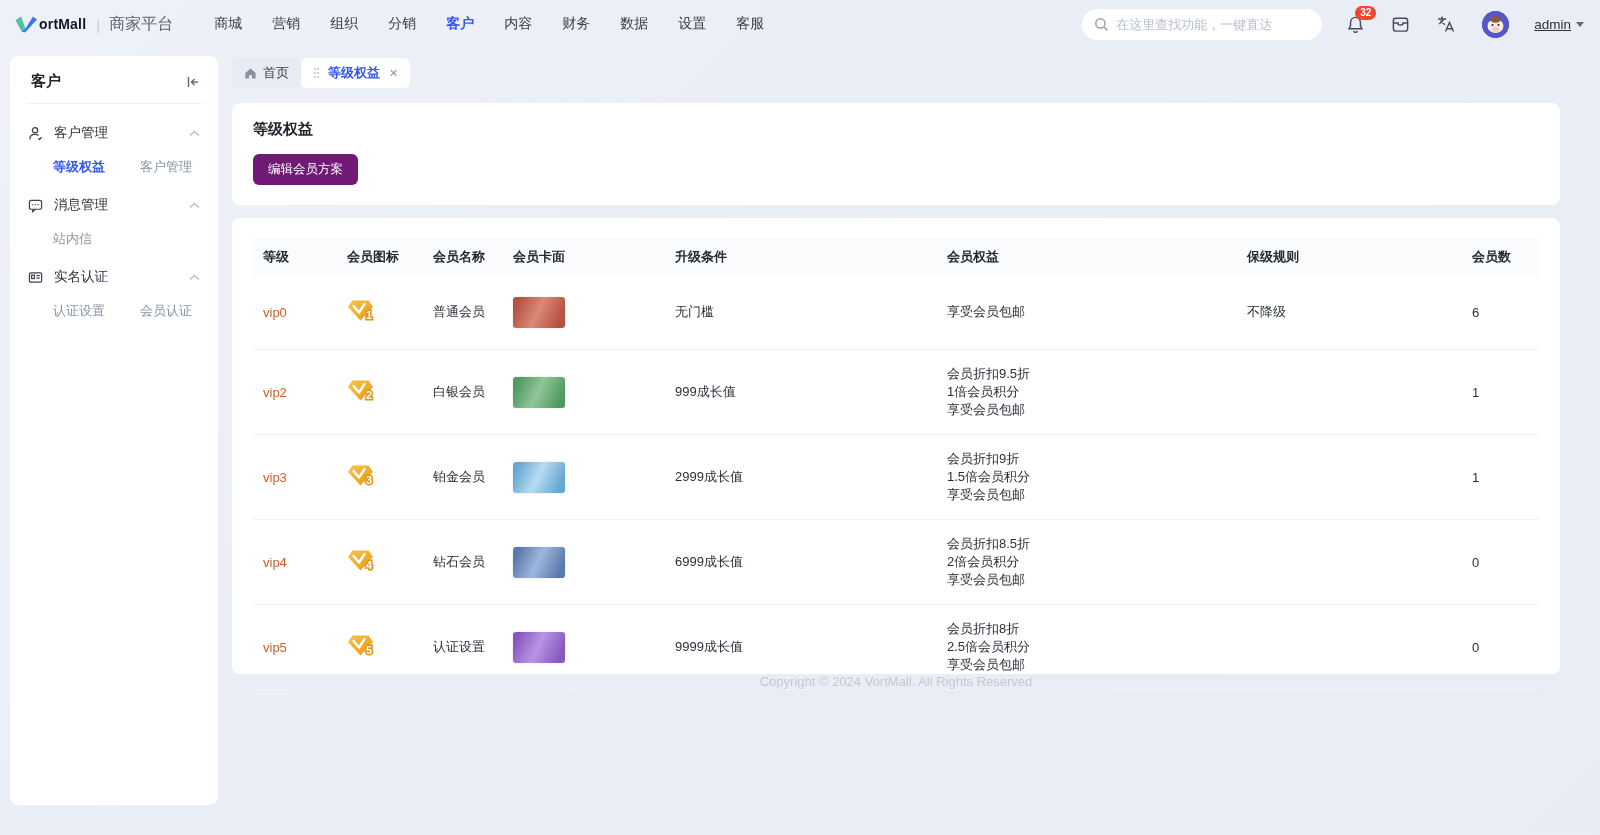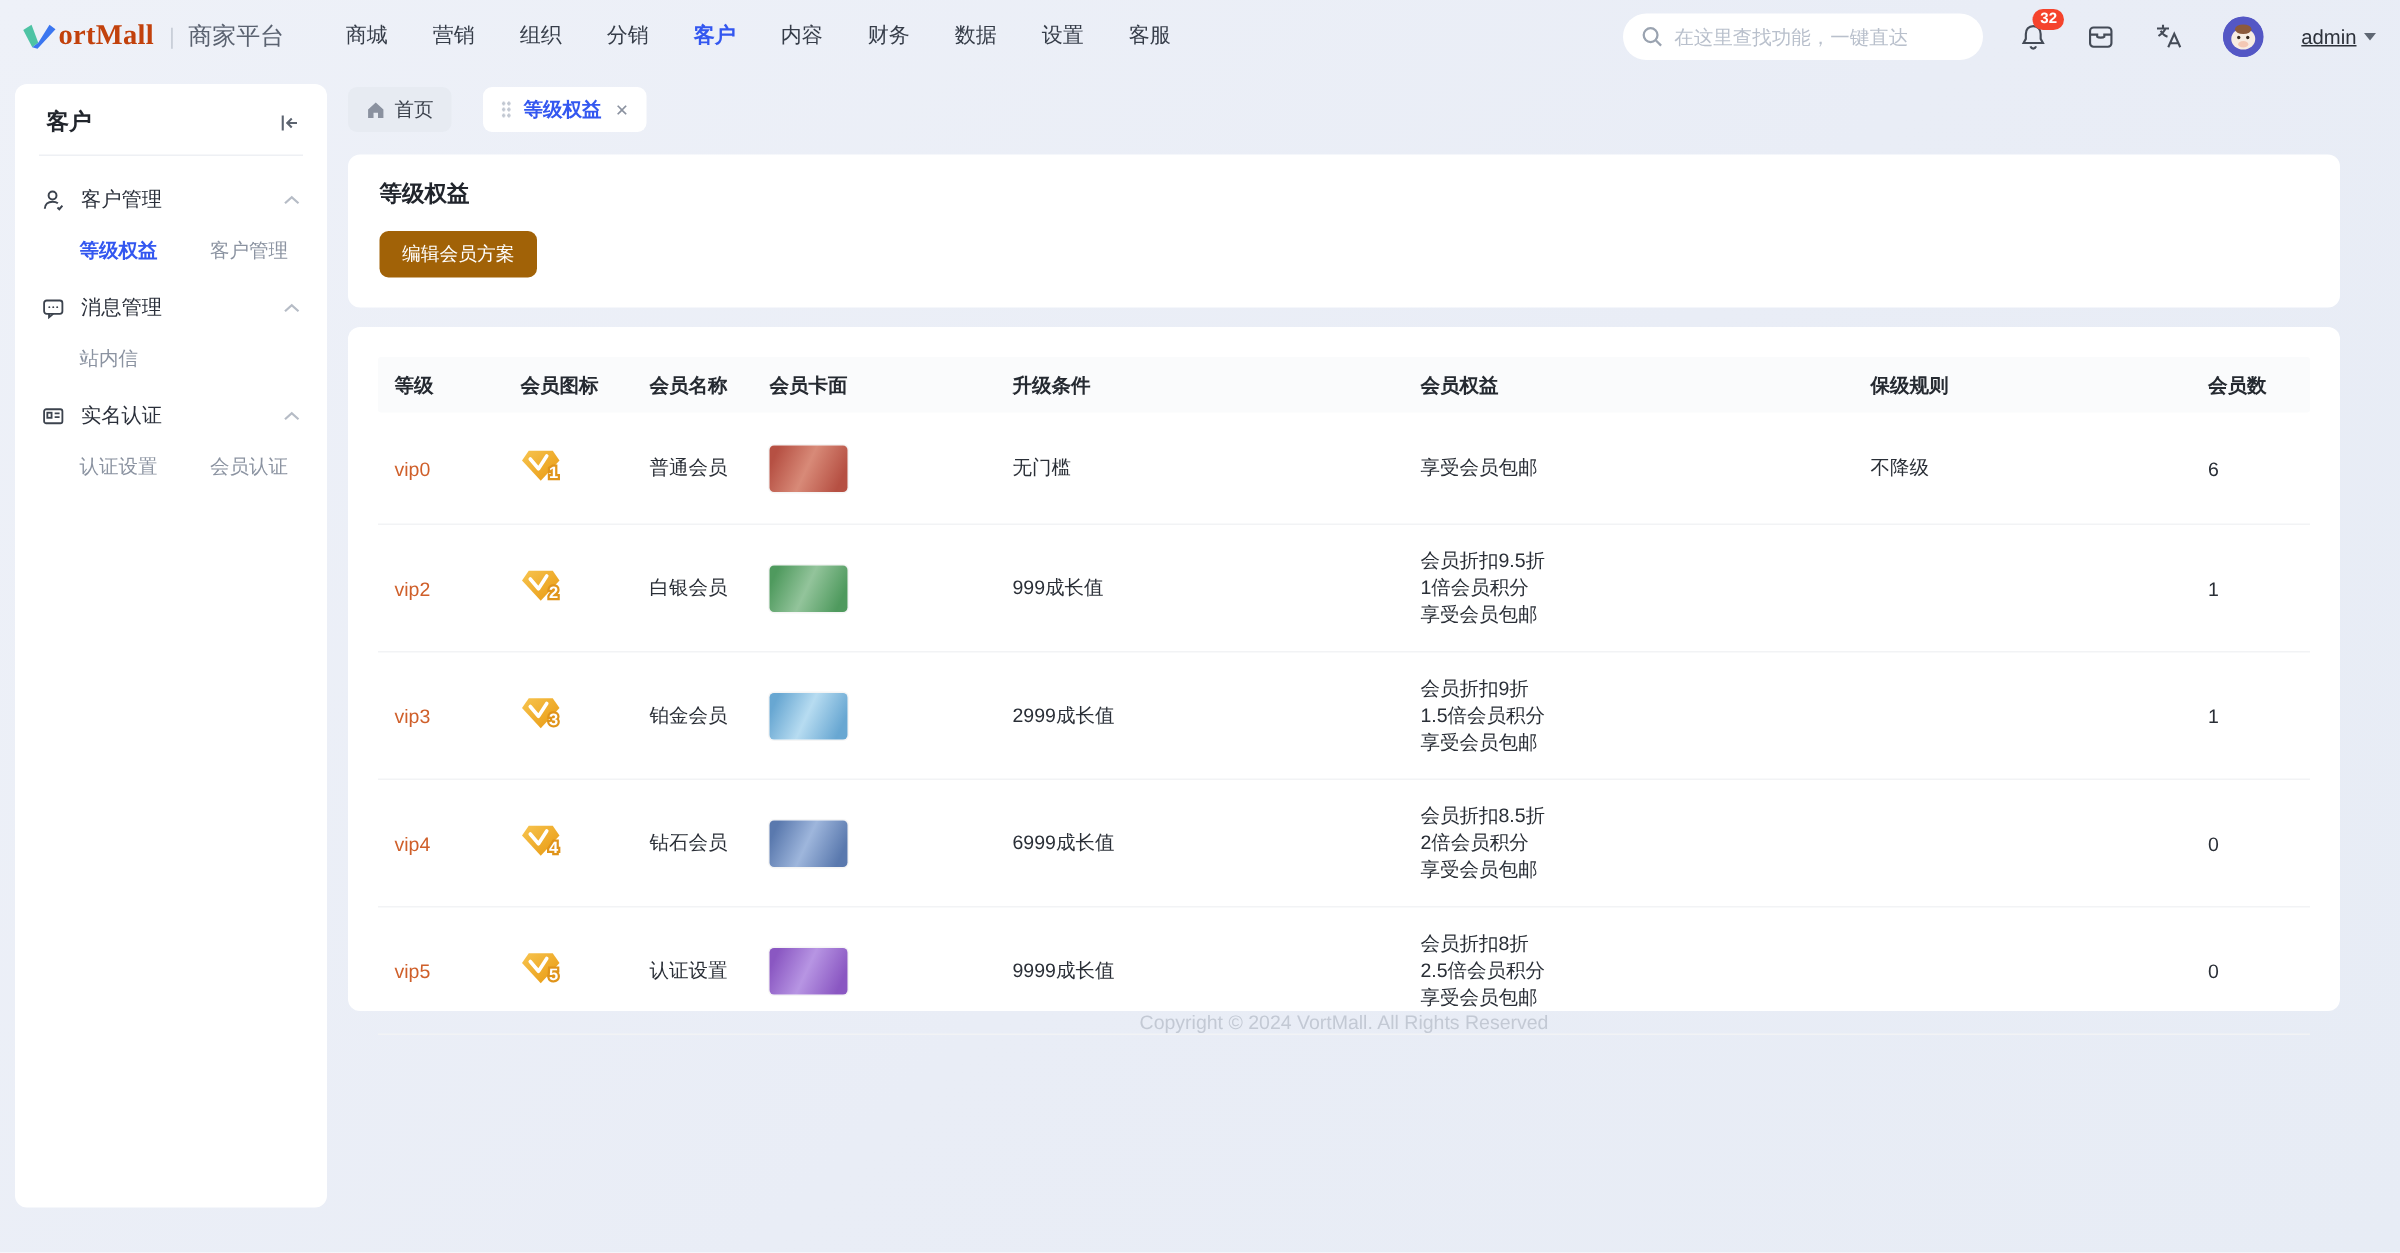--- a/index.html
+++ b/index.html
@@ -7,21 +7,21 @@
   body {
     font-family:"Liberation Sans","DejaVu Sans",sans-serif;
     background:linear-gradient(135deg,#eef1f8 0%,#e9edf6 55%,#e7ecf5 100%);
     color:#262b33; font-size:14px;
   }
   .app { width:1600px; height:835px; position:relative; }
 
   
   .topbar { height:48px; display:flex; align-items:center; padding:0 16px 0 14px; }
   .brand { display:flex; align-items:center; }
-  .brand-text { font-size:19px; font-weight:bold; color:#c2410c; letter-spacing:.2px; margin-left:1px;font-family:Liberation Serif, serif; }
+  .brand-text { font-size:14px; font-weight:bold; color:#0f172a; letter-spacing:.2px; margin-left:1px; }
   .brand-sep { color:#c9cfd9; margin:0 9px 0 10px; font-size:15px; font-weight:300; }
   .brand-platform { font-size:16px; color:#5a6270; }
   .nav { display:flex; margin-left:26px; }
   .nav-item { font-size:14px; color:#363d49; padding:6px 15px; cursor:pointer; white-space:nowrap; }
   .nav-item.active { color:#3357f0; font-weight:bold; }
   .tb-spacer { flex:1; }
   .search-box { width:240px; height:31px; background:#fff; border-radius:16px; display:flex; align-items:center; padding:0 12px; margin-right:24px; }
   .search-box input { border:none; outline:none; flex:1; font-size:13px; color:#333; background:transparent; margin-left:7px; font-family:inherit; }
   .search-box input::placeholder { color:#b9c0cc; }
   .tb-icon { position:relative; margin-right:26px; cursor:pointer; display:flex; align-items:center; }
@@ -42,34 +42,34 @@
   .sb-group-head { display:flex; align-items:center; cursor:pointer; padding:0 2px; }
   .sb-group-icon { width:16px; display:flex; margin-right:10px; }
   .sb-group-label { font-size:13.5px; color:#2a2f3a; flex:1; }
   .sb-items { display:grid; grid-template-columns:87px 87px; padding:16px 0 0 27px; row-gap:14px; }
   .sb-item { font-size:13px; color:#8b93a1; cursor:pointer; white-space:nowrap; }
   .sb-item.active { color:#3357f0; font-weight:bold; }
 
   .main { flex:1; min-width:0; }
 
   
-  .tabbar { height:30px; display:flex; gap:21px; margin:2px 0 15px 0; }
+  .tabbar { height:30px; display:flex; gap:0; margin:2px 0 15px 0; }
   .tab { height:30px; border-radius:6px; display:flex; align-items:center; padding:0 12px; cursor:pointer; font-size:13px; }
   .tab.home { background:#e7ebf2; color:#3b414c; }
   .tab.home svg { margin-right:6px; }
   .tab.active { background:#fff; color:#3357f0; font-weight:bold; }
   .drag-dots { width:7px; height:12px; margin-right:8px;
     background-image:radial-gradient(#c2c8d2 1px, transparent 1.2px);
     background-size:3.5px 4px; }
   .tab-close { color:#8a919f; font-size:11px; margin-left:9px; font-weight:normal; cursor:pointer; }
 
   
   .header-card { background:#fff; border-radius:8px; padding:17px 21px 20px; margin-bottom:13px; }
   .page-title { font-size:15px; font-weight:bold; color:#21252c; }
-  .edit-btn { margin-top:15px; display:inline-block; background:#a16207; color:#fff; font-size:12.5px; padding:7px 15px; border-radius:6px; border:none; cursor:pointer; font-family:Liberation Serif, serif; }
+  .edit-btn { margin-top:15px; display:inline-block; background:#701a75; color:#fff; font-size:12.5px; padding:7px 15px; border-radius:6px; border:none; cursor:pointer; font-family:Liberation Serif, serif; }
 
   
   .table-card { background:#fff; border-radius:8px; padding:20px 20px 0; height:456px; }
   .trow { display:grid; grid-template-columns:84px 86px 80px 162px 272px 300px 210px 1fr; align-items:center; }
   .thead { background:#fafbfc; height:37px; border-radius:2px; }
   .thead .cell { font-weight:bold; color:#252a31; font-size:13px; }
   .cell { padding-left:11px; font-size:13px; color:#2a2f37; }
   .cell.count { padding-left:26px; }
   .tbody .trow { border-bottom:1px solid #f2f3f5; }
   .tbody .trow.h1 { height:75px; }

